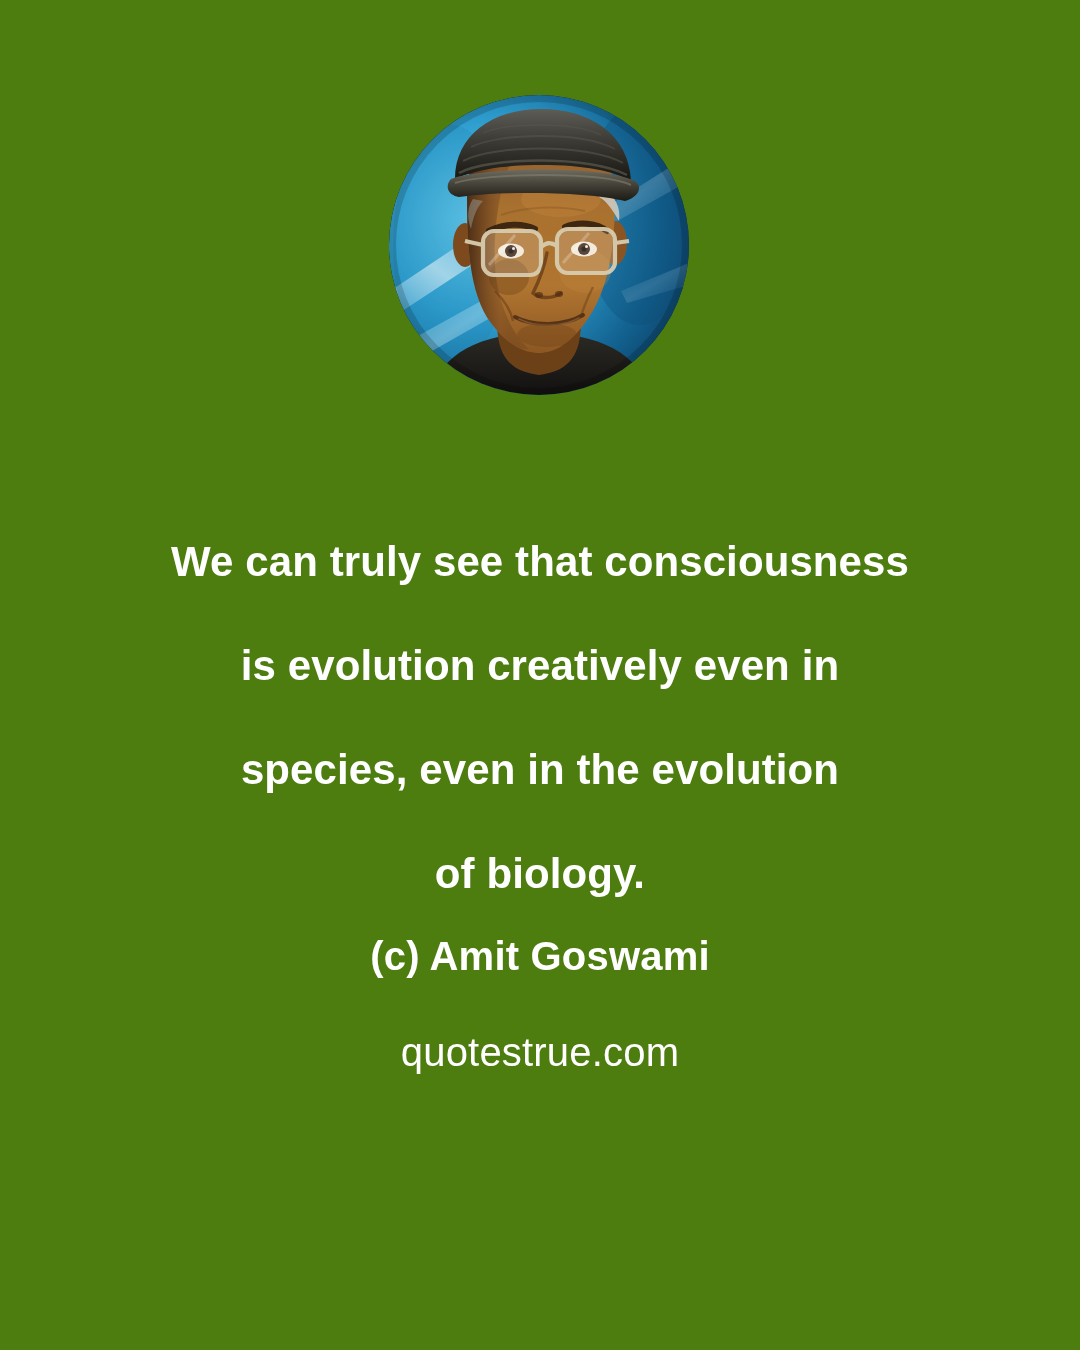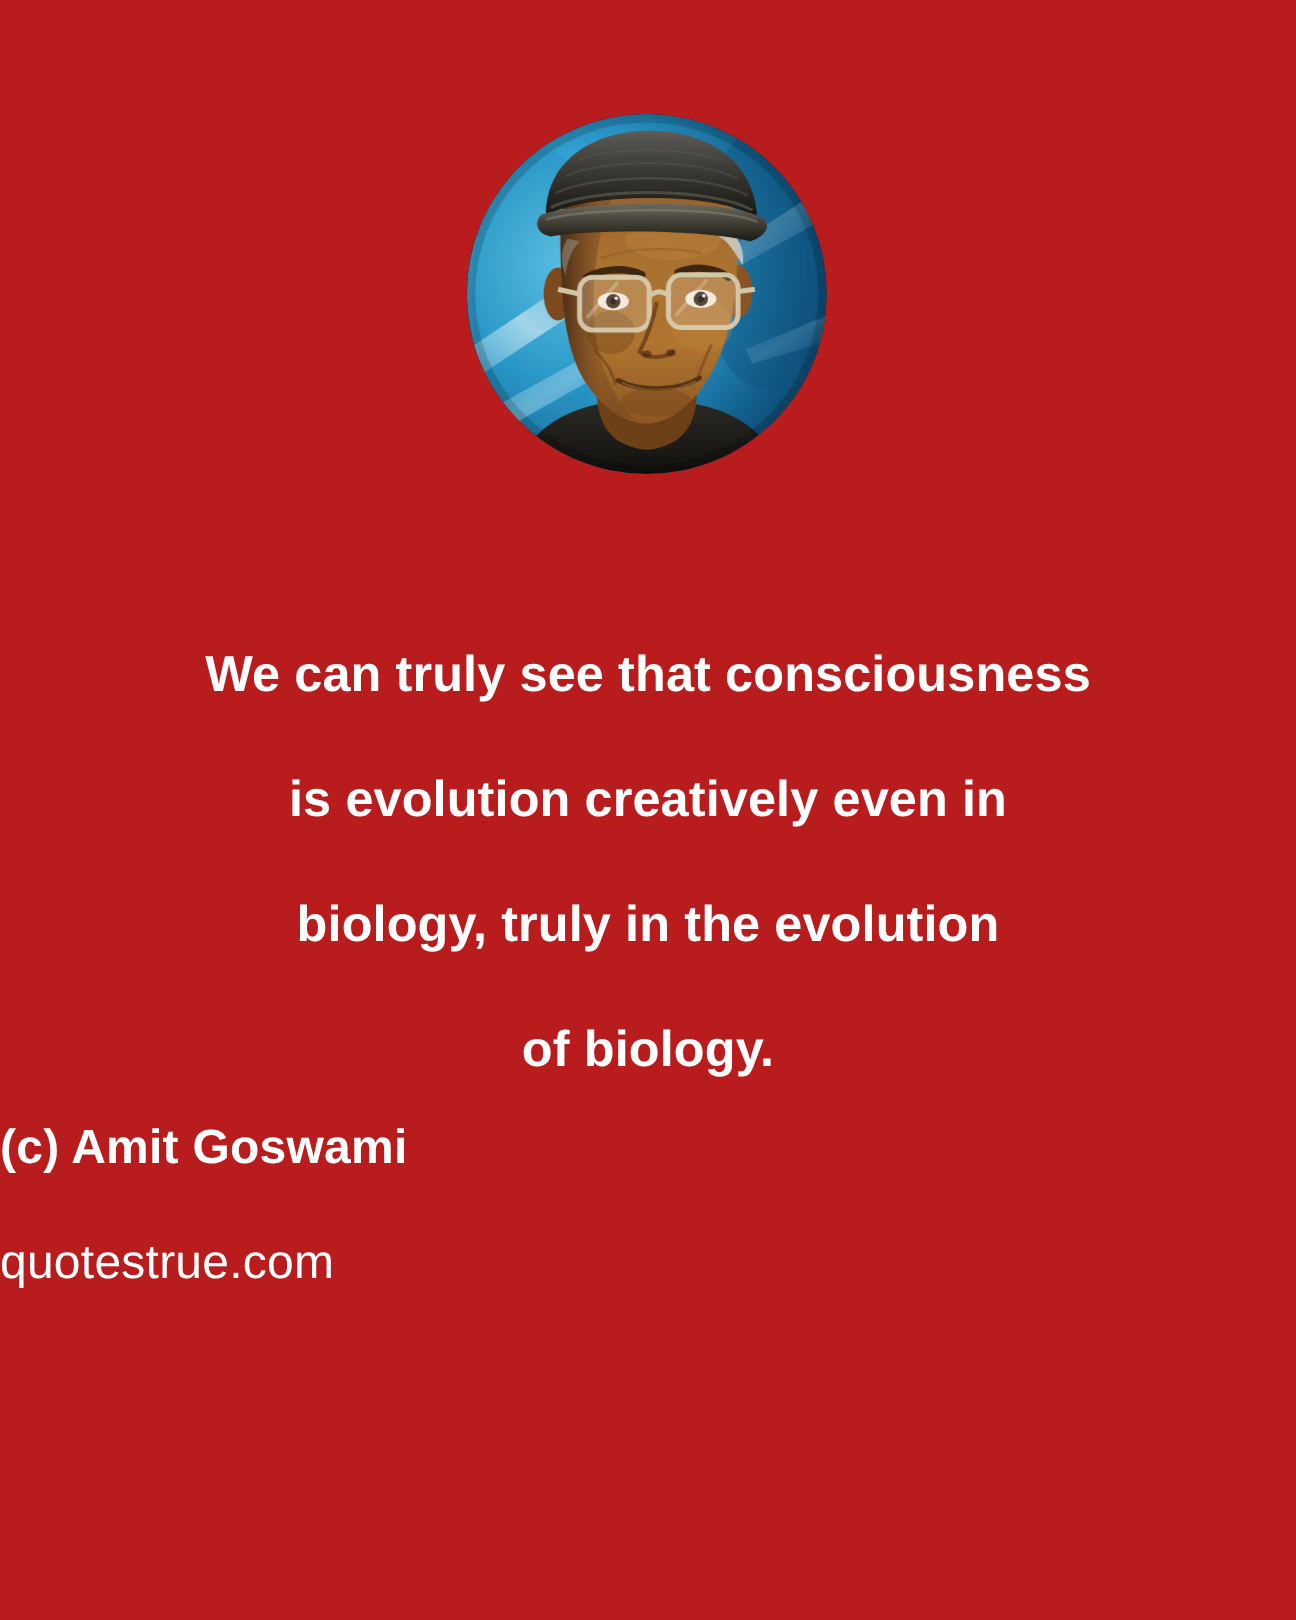--- a/index.html
+++ b/index.html
@@ -11,21 +11,21 @@
     height: 1350px;
     background: #3D5FE3;
     font-family: "Liberation Sans", sans-serif;
     overflow: hidden;
     position: relative;
   }
 
   .card {
     position: absolute;
     inset: 0;
-    background: #b91c1c;
+    background: #4d7c0f;
     display: block;
   }
 
   
   .avatar-wrap {
     position: absolute;
     left: 389px;
     top: 95px;
     width: 300px;
     height: 300px;
@@ -63,32 +63,33 @@
     display: block;
     white-space: nowrap;
   }
 
   
   .attribution {
     position: absolute;
     left: 0;
     right: 0;
     top: 930px;
+    text-align: center;
     color: #FFFFFF;
     font-size: 40px;
     font-weight: 700;
     line-height: 52px;
     letter-spacing: 0.2px;
   }
   .site {
     position: absolute;
     left: 0;
     right: 0;
     top: 1026px;
-    text-align: left;
+    text-align: center;
     color: #FFFFFF;
     font-size: 40px;
     font-weight: 400;
     line-height: 52px;
     letter-spacing: 0.2px;
   }
 </style>
 </head>
 <body>
 
@@ -233,21 +234,21 @@
 
           <circle cx="150" cy="150" r="150" fill="none" stroke="#000000" stroke-opacity="0.16" stroke-width="14"></circle>
         </g>
       </svg>
     </div>
   </div>
 
   <div class="quote">
     <span class="qline">We can truly see that consciousness</span>
     <span class="qline">is evolution creatively even in</span>
-    <span class="qline">biology, truly in the evolution</span>
+    <span class="qline">species, even in the evolution</span>
     <span class="qline">of biology.</span>
   </div>
 
   <div class="attribution">(c) Amit Goswami</div>
 
   <div class="site">quotestrue.com</div>
 
 </div>
 
 </body></html>

